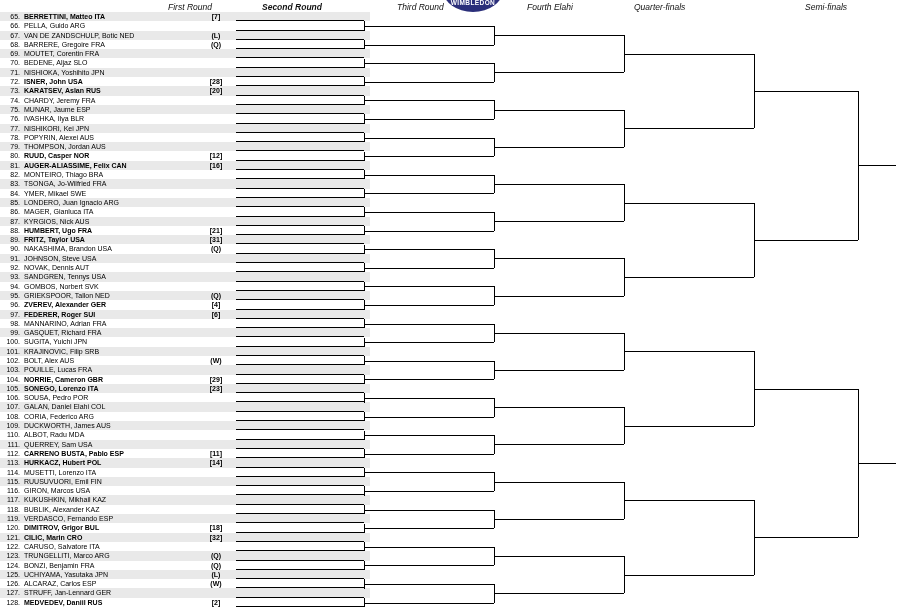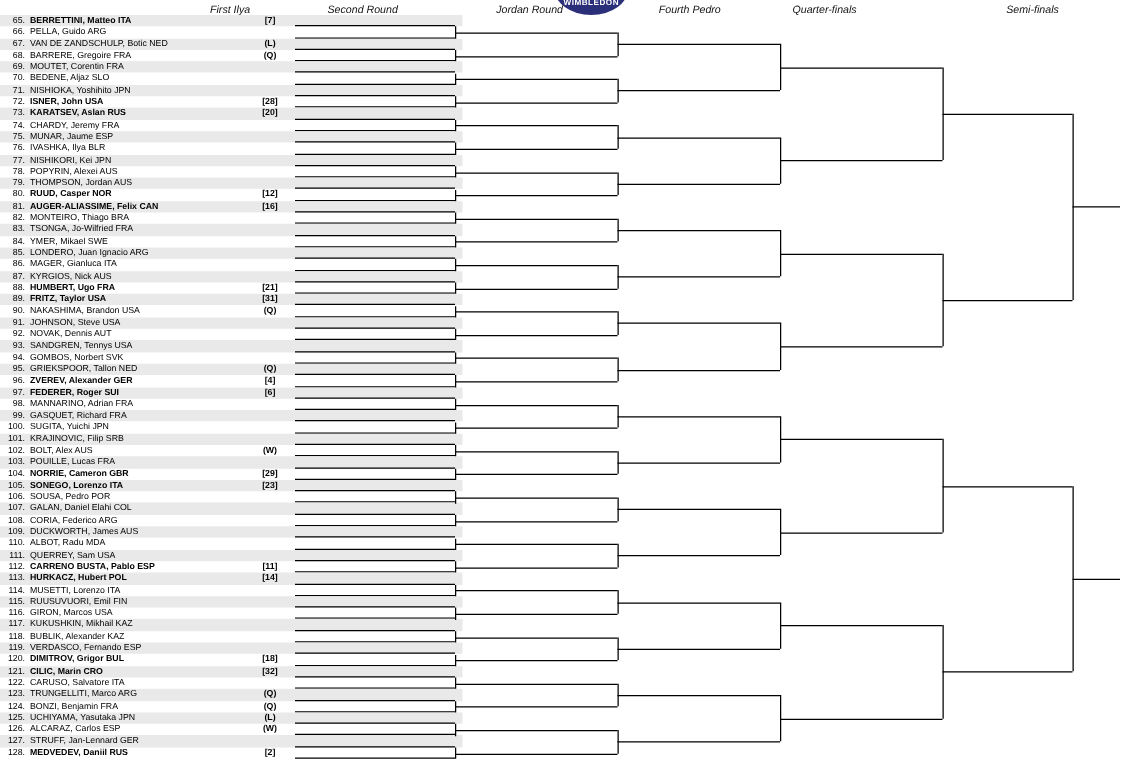--- a/index.html
+++ b/index.html
@@ -79,24 +79,24 @@
   .v{position:absolute;border-left:1px solid #000;width:0;}
 </style>
 </head>
 <body>
 
 <div id="stage">
 
   <div class="logo">WIMBLEDON</div>
 
   <div id="round-heads">
-      <div class="round-head" style="left: 168px;">First Ilya</div>
-      <div class="round-head" style="left: 262px;">Second Round</div>
-      <div class="round-head" style="left: 397px;">Jordan Round</div>
-      <div class="round-head" style="left: 527px;">Fourth Pedro</div>
+      <div class="round-head" style="left: 168px;">First Round</div>
+      <div class="round-head" style="left: 262px; font-weight: bold;">Second Round</div>
+      <div class="round-head" style="left: 397px;">Third Round</div>
+      <div class="round-head" style="left: 527px;">Fourth Elahi</div>
       <div class="round-head" style="left: 634px;">Quarter-finals</div>
       <div class="round-head" style="left: 805px;">Semi-finals</div>
     </div>
 
   <div class="rows" id="rows">
       <div class="row alt">
         <span class="seed-col">65.</span>
         <span class="name-col"><b>BERRETTINI, Matteo ITA</b></span>
         <span class="mark-col">[7]</span>
         <span class="line"></span>

